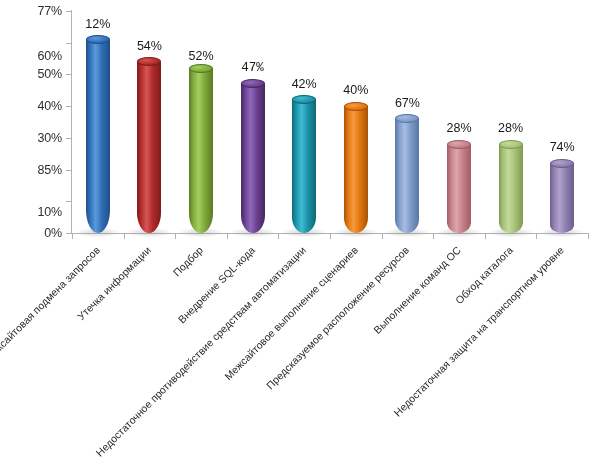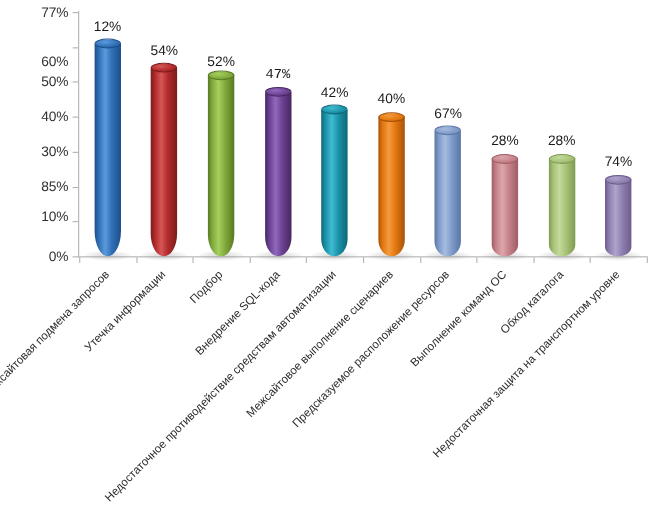--- a/index.html
+++ b/index.html
@@ -137,21 +137,21 @@
 <div id="chart-root">
 
   <div class="y-axis-line"></div>
 
   <div class="x-axis-line"></div>
 
   <div id="y-axis-group">
       <div class="y-tick" style="top: 233px;"></div>
       <div class="y-label-wrap" style="top: 227px;">0%</div>
       <div class="y-tick" style="top: 201.286px;"></div>
-      <div class="y-label-wrap" style="top: 191px;">10%</div>
+      <div class="y-label-wrap" style="top: 206px;">10%</div>
       <div class="y-tick" style="top: 169.571px;"></div>
       <div class="y-label-wrap" style="top: 163.571px;">85%</div>
       <div class="y-tick" style="top: 137.857px;"></div>
       <div class="y-label-wrap" style="top: 131.857px; text-align: right;">30%</div>
       <div class="y-tick" style="top: 106.143px;"></div>
       <div class="y-label-wrap" style="top: 100.143px;">40%</div>
       <div class="y-tick" style="top: 74.4286px;"></div>
       <div class="y-label-wrap" style="top: 68.4286px;">50%</div>
       <div class="y-tick" style="top: 42.7143px;"></div>
       <div class="y-label-wrap" style="top: 50px;">60%</div>

